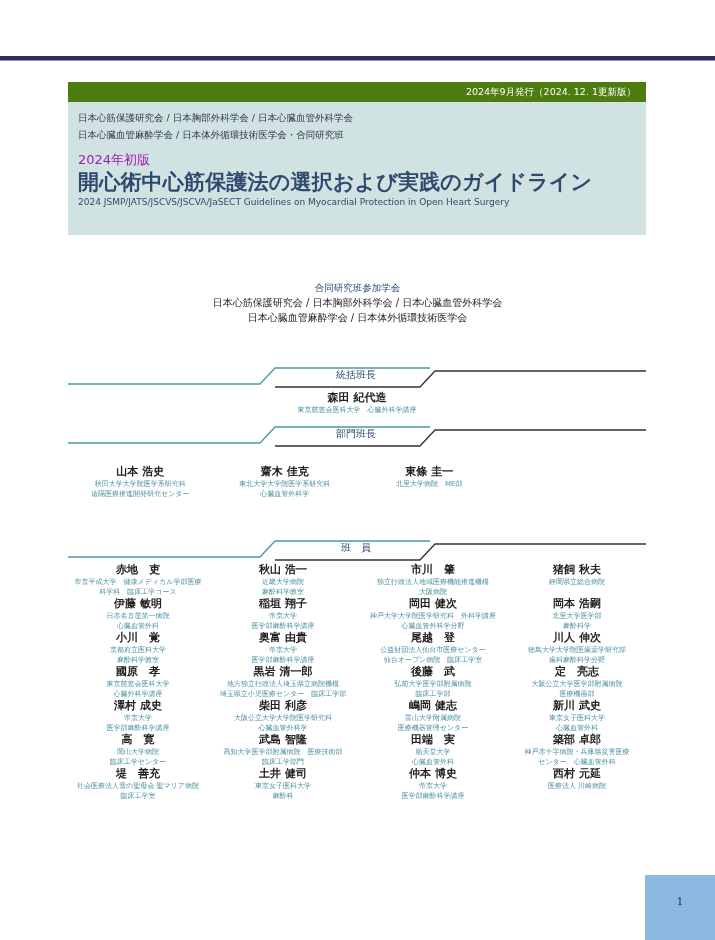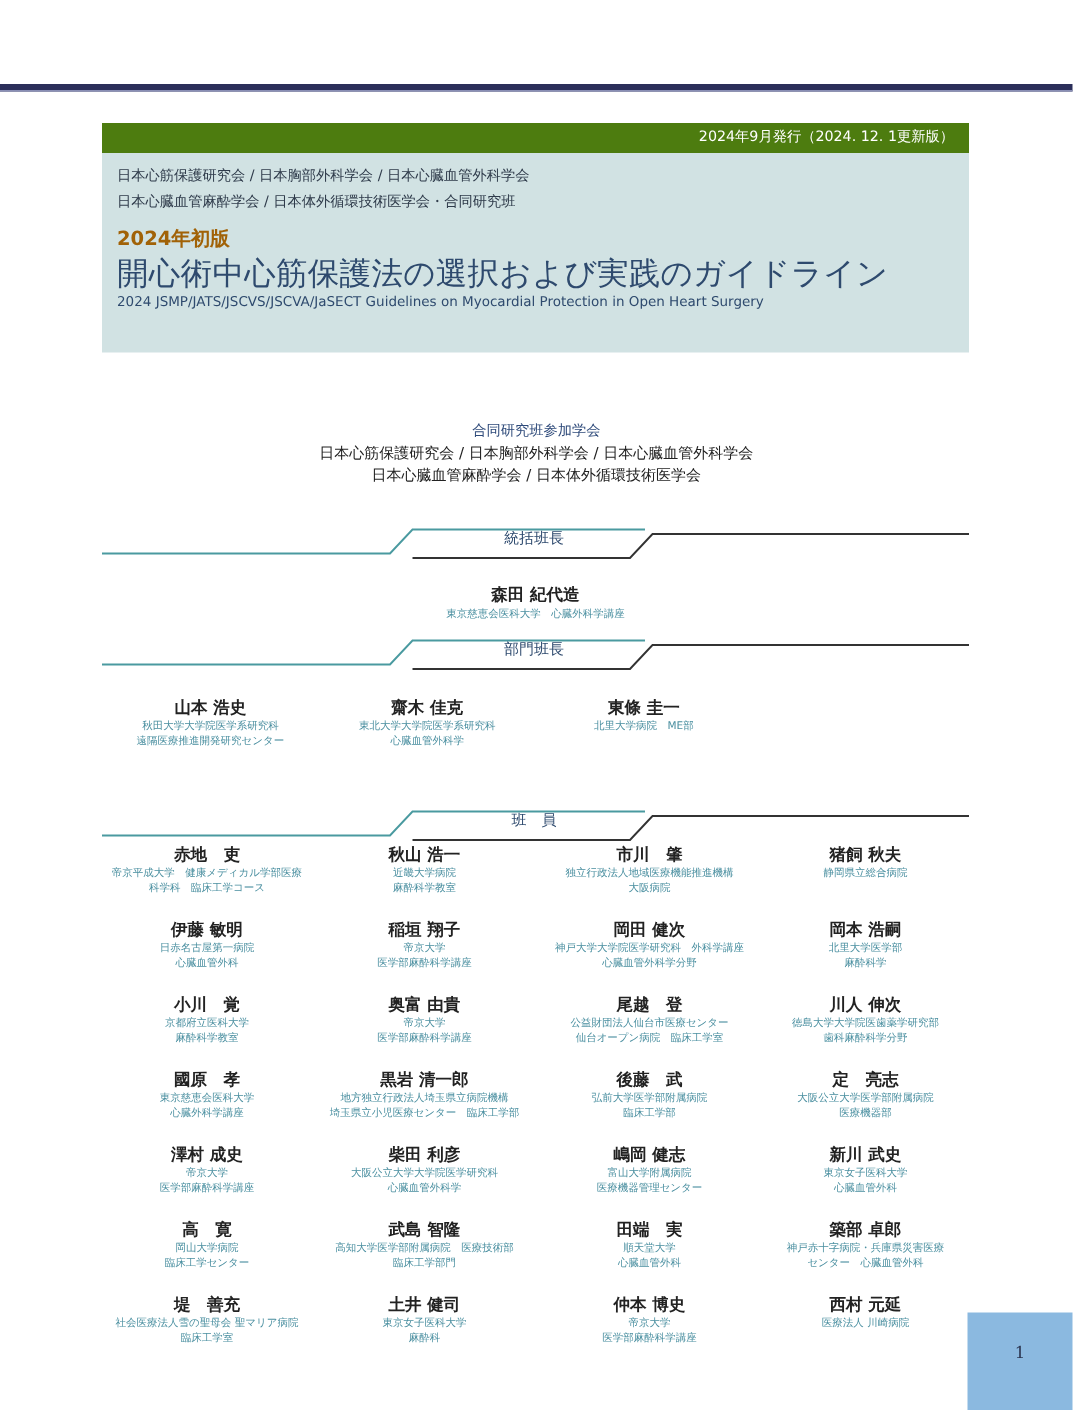--- a/index.html
+++ b/index.html
@@ -20,24 +20,24 @@
   }
   .date-bar {
     height:20px; background:#4d7c0f; color:#ffffff;
     font-size:9.5px; line-height:20px; text-align:right; padding-right:10px;
     box-sizing:border-box;
   }
   .societies {
     margin:7px 0 0 10px; font-size:9.5px; line-height:17px; color:#2e3a4a;
   }
   .edition {
-    margin:9px 0 0 10px; font-size:13px; font-weight:bold; color:#a16207; line-height:15px;
+    margin:9px 0 0 10px; font-size:13px; font-weight:normal; color:#a21caf; line-height:15px;
   }
   .title-jp {
-    margin:2px 0 0 10px; font-size:21px; font-weight:normal; color:#2e4a6e; line-height:26px;
+    margin:2px 0 0 10px; font-size:21px; font-weight:bold; color:#2e4a6e; line-height:26px;
     letter-spacing:0.2px;
   }
   .title-en {
     margin:1px 0 0 10px; font-size:9px; color:#2e4a6e; line-height:12px;
   }
   .participating {
     position:absolute; left:0; top:280px; width:715px; text-align:center;
   }
   .participating .label { font-size:9.5px; color:#2e4a7a; line-height:15px; }
   .participating .line { font-size:10px; color:#222; line-height:15px; }
@@ -51,21 +51,21 @@
   }
   .person { text-align:center; }
   .person .name {
     font-family:"DejaVu Serif", "Liberation Serif", serif;
     font-size:11px; font-weight:bold; color:#222; line-height:14px;
   }
   .person .aff { font-size:7px; color:#4a8fa0; line-height:10px; white-space:nowrap; }
 
   .leaders-row { display:flex; margin-top:18px; }
   .leaders-row .person { width:144.5px; }
-  .grid { display:grid; grid-template-columns:140px 150px 150px 138px; row-gap:16px; margin-top:2px; }
+  .grid { display:grid; grid-template-columns:140px 150px 150px 138px; row-gap:0; margin-top:2px; }
 
   .page-box {
     position:absolute; left:645px; top:875px; width:70px; height:65px;
     background:#8bb9e0;
   }
   .page-num {
     position:absolute; left:0; top:20px; width:70px; text-align:center;
     font-family:"DejaVu Serif", "Liberation Serif", serif; font-size:11px; color:#2a3550;
   }
 </style>
@@ -84,29 +84,29 @@
   <div class="title-jp">開心術中心筋保護法の選択および実践のガイドライン</div>
   <div class="title-en">2024 JSMP/JATS/JSCVS/JSCVA/JaSECT Guidelines on Myocardial Protection in Open Heart Surgery</div>
 </div>
 
 <div class="participating">
   <div class="label">合同研究班参加学会</div>
   <div class="line">日本心筋保護研究会 / 日本胸部外科学会 / 日本心臓血管外科学会</div>
   <div class="line">日本心臓血管麻酔学会 / 日本体外循環技術医学会</div>
 </div>
 
-<div class="section" style="top:349px;">
+<div class="section" style="top:364px;">
   <div class="divider">
     <svg width="578" height="24" viewBox="0 0 578 24">
       <polyline points="0,20 192,20 207,4 362,4" fill="none" stroke="#4a9aa0" stroke-width="1.3"></polyline>
       <polyline points="207,23 352,23 367,7 578,7" fill="none" stroke="#333" stroke-width="1.3"></polyline>
     </svg>
     <div class="sec-label">統括班長</div>
   </div>
-  <div class="person" style="margin-top:17px;">
+  <div class="person" style="margin-top:3px;">
     <div class="name">森田 紀代造</div>
     <div class="aff">東京慈恵会医科大学　心臓外科学講座</div>
   </div>
 </div>
 
 <div class="section" style="top:423px;">
   <div class="divider">
     <svg width="578" height="24" viewBox="0 0 578 24">
       <polyline points="0,20 192,20 207,4 362,4" fill="none" stroke="#4a9aa0" stroke-width="1.3"></polyline>
       <polyline points="207,23 352,23 367,7 578,7" fill="none" stroke="#333" stroke-width="1.3"></polyline>

